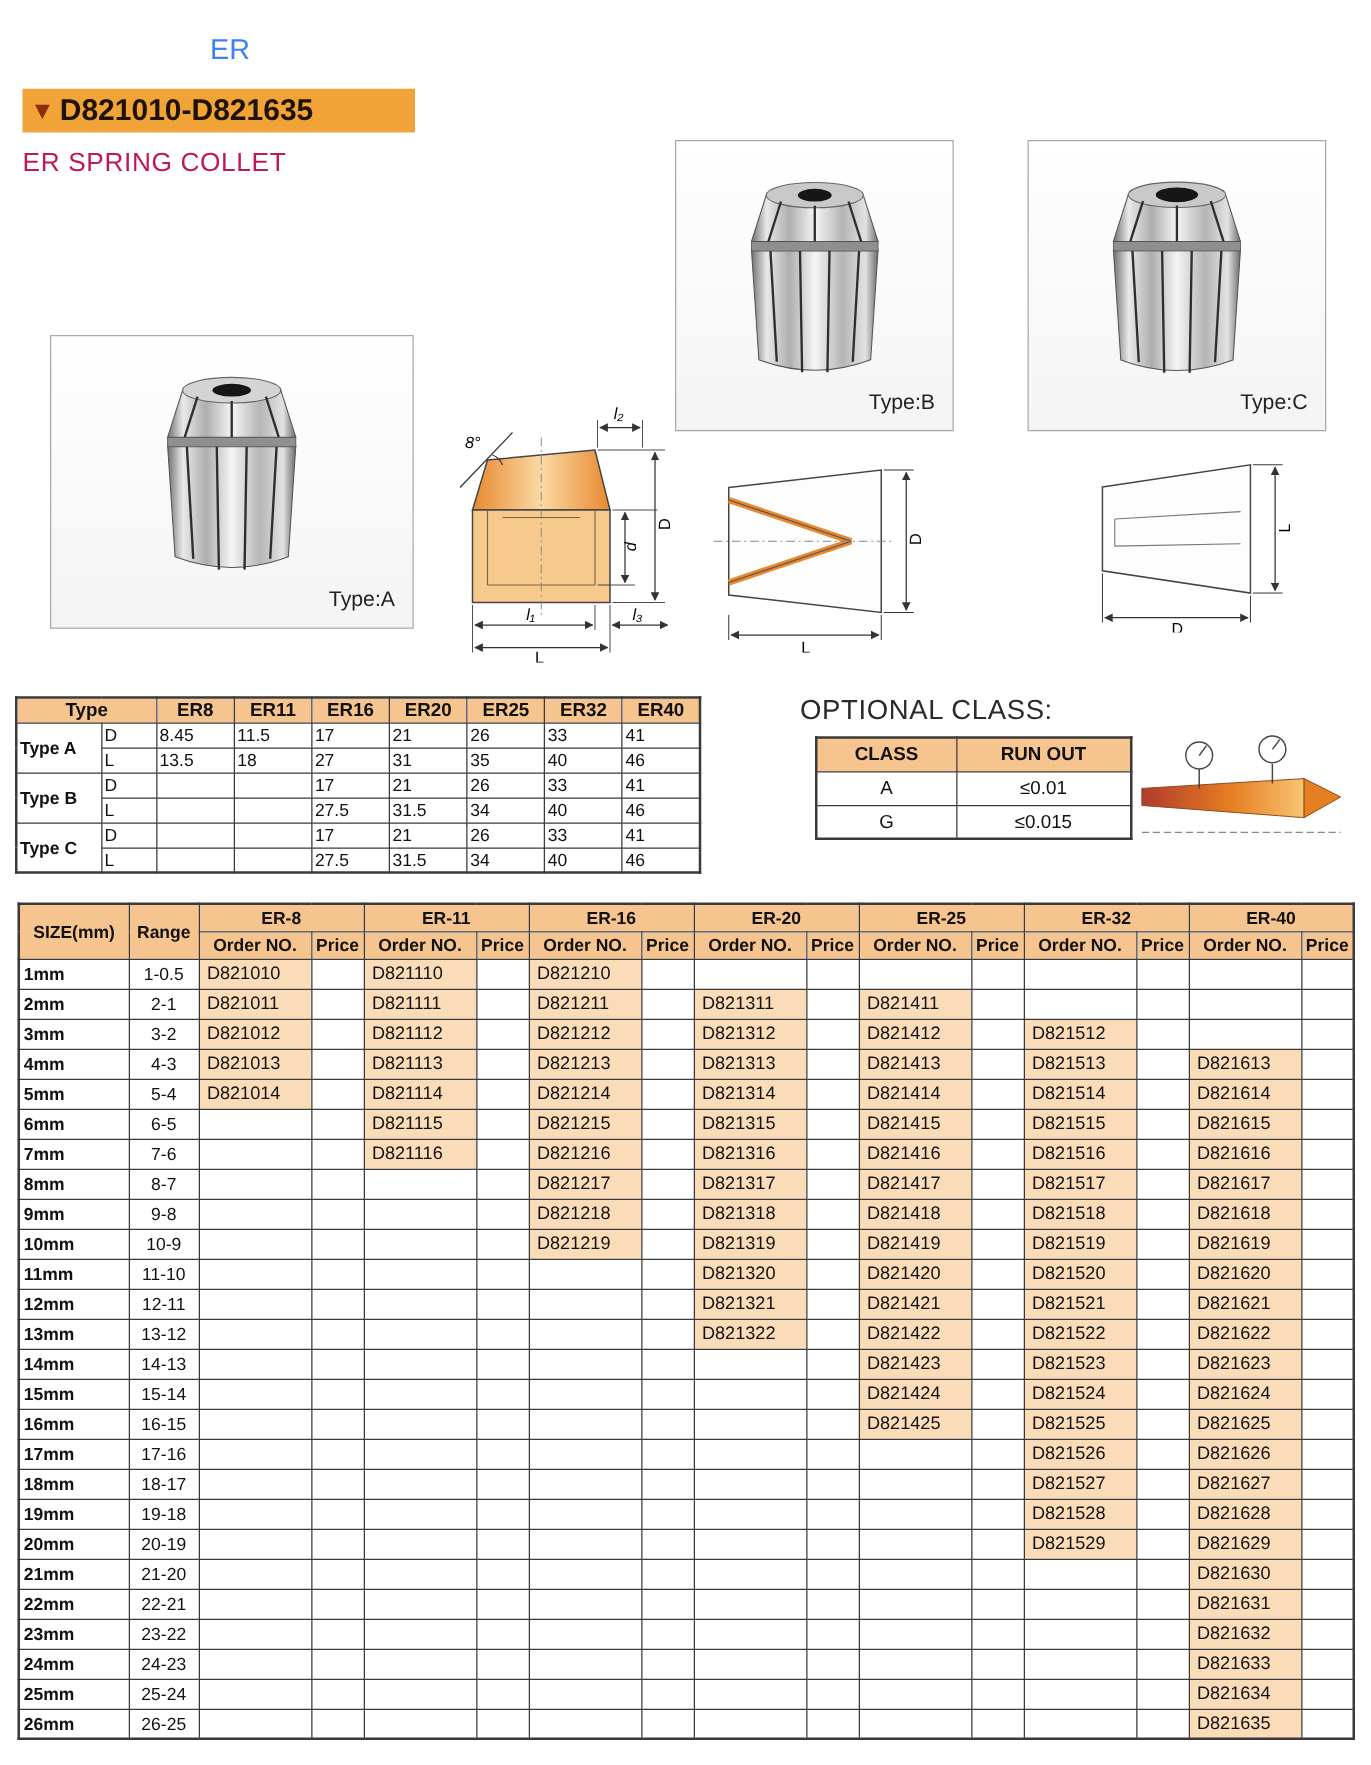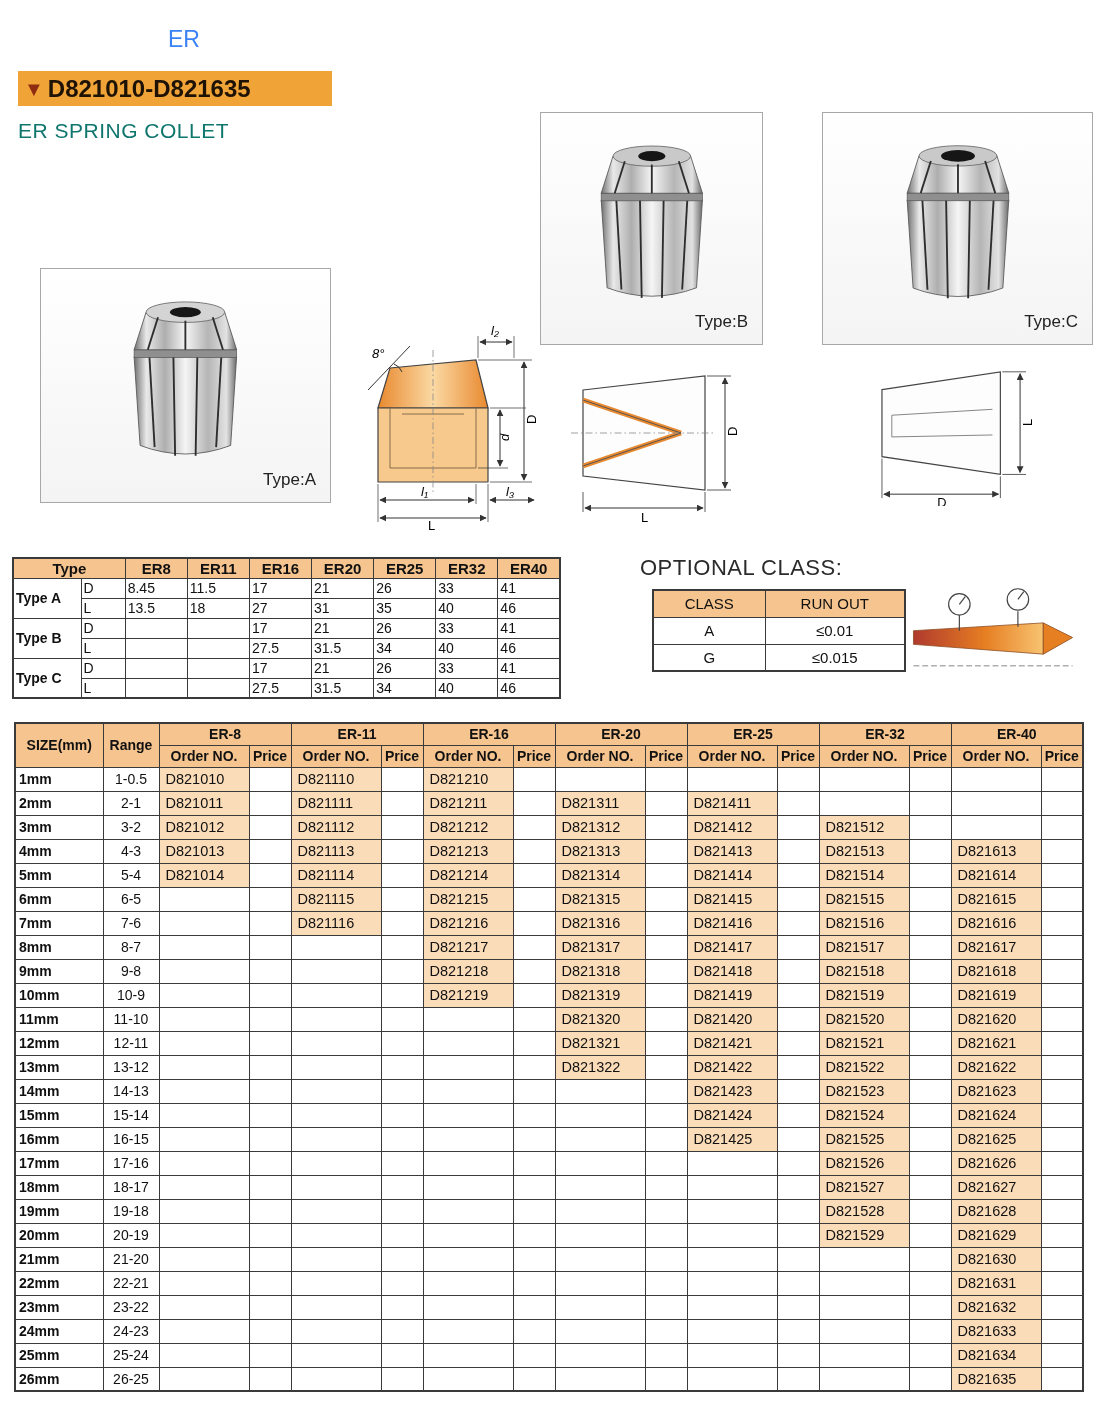--- a/index.html
+++ b/index.html
@@ -16,35 +16,35 @@
   
   .brand { left:168px; top:26px; font-size:23px; color:#3b82f6; }
   .banner {
     left:18px; top:71px; width:314px; height:35px;
     background:var(--banner-bg,#F0A437);
     display:flex; align-items:center; gap:4px;
     padding-left:6px;
     font-size:24px; font-weight:bold; color:#1e1205;
   }
   .banner .tri { color:var(--banner-triangle,#8F2B10); font-size:20px; line-height:1; }
-  .page-title { left:18px; top:119px; font-size:21px; color:#0f766e; letter-spacing:0.5px; }
+  .page-title { left:18px; top:119px; font-size:21px; color:#be185d; letter-spacing:0.5px; }
   .optional-title { left:640px; top:555px; font-size:22px; color:#2b2b2b; letter-spacing:0.5px; }
 
   
   .photo-box {
     border:1px solid #a8a8a8;
     background:linear-gradient(180deg,#ffffff 0%,#f4f4f4 100%);
   }
   .photo-box .photo-label {
     position:absolute; right:14px; bottom:12px;
     font-size:17px; color:#222;
   }
   .photo-a { left:40px;  top:268px; width:291px; height:235px; }
   .photo-b { left:540px; top:112px; width:223px; height:233px; }
-  .photo-c { left:822px; top:112px; width:271px; height:233px; }
+  .photo-c { left:822px; top:112px; width:239px; height:233px; }
   .photo-box svg { position:absolute; left:8%; top:4%; width:84%; height:88%; }
 
   
   .draw-center { left:328px; top:318px; width:218px; height:212px; }
   .draw-b      { left:553px; top:362px; width:220px; height:160px; }
   .draw-c      { left:853px; top:358px; width:200px; height:148px; }
   .runout      { left:898px; top:578px; width:192px; height:122px; }
 
   
   table { border-collapse:collapse; }
@@ -63,21 +63,21 @@
   .dim-table td.tname { font-weight:bold; }
 
   .class-table {
     position:absolute; left:652px; top:589px; width:252px;
     table-layout:fixed; font-size:15px; border:2px solid var(--border,#3a3a3a);
   }
   .class-table th, .class-table td {
     border:1px solid var(--border,#3a3a3a);
     height:27px; text-align:center;
   }
-  .class-table th { background:var(--header-bg,#F6C48E); font-weight:normal; }
+  .class-table th { background:var(--header-bg,#F6C48E); font-weight:bold; }
 
   .main-table {
     position:absolute; left:14px; top:722px; width:1068px;
     table-layout:fixed; font-size:14px; border:2px solid var(--border,#3a3a3a);
   }
   .main-table th, .main-table td {
     border:1px solid var(--border,#3a3a3a);
     height:24px; padding:0 3px;
     white-space:nowrap; overflow:hidden;
   }

